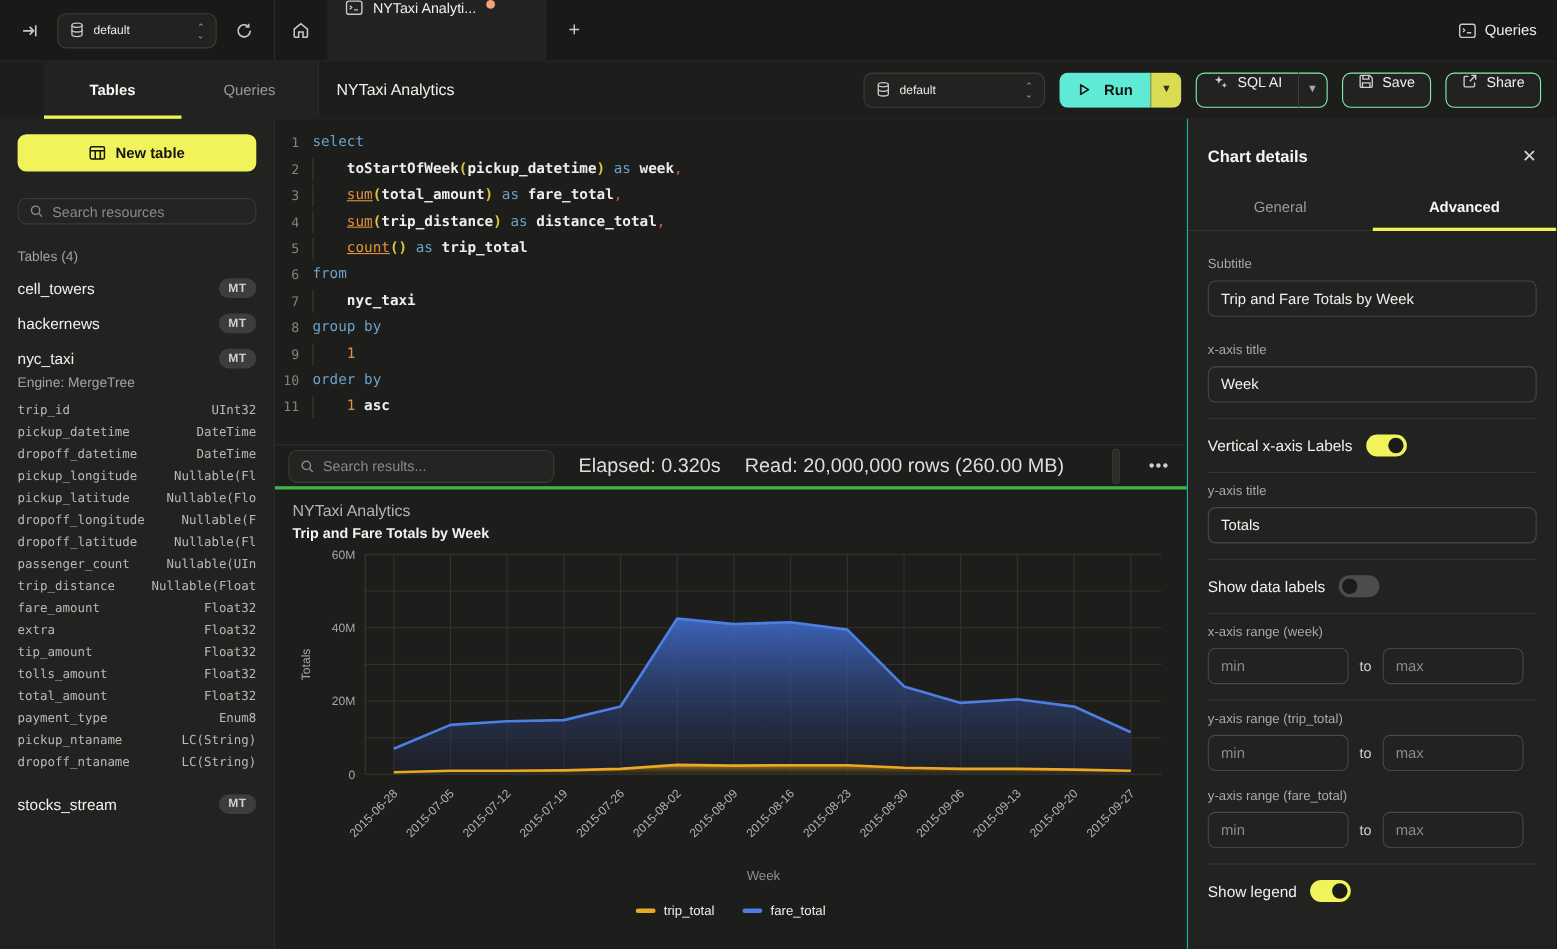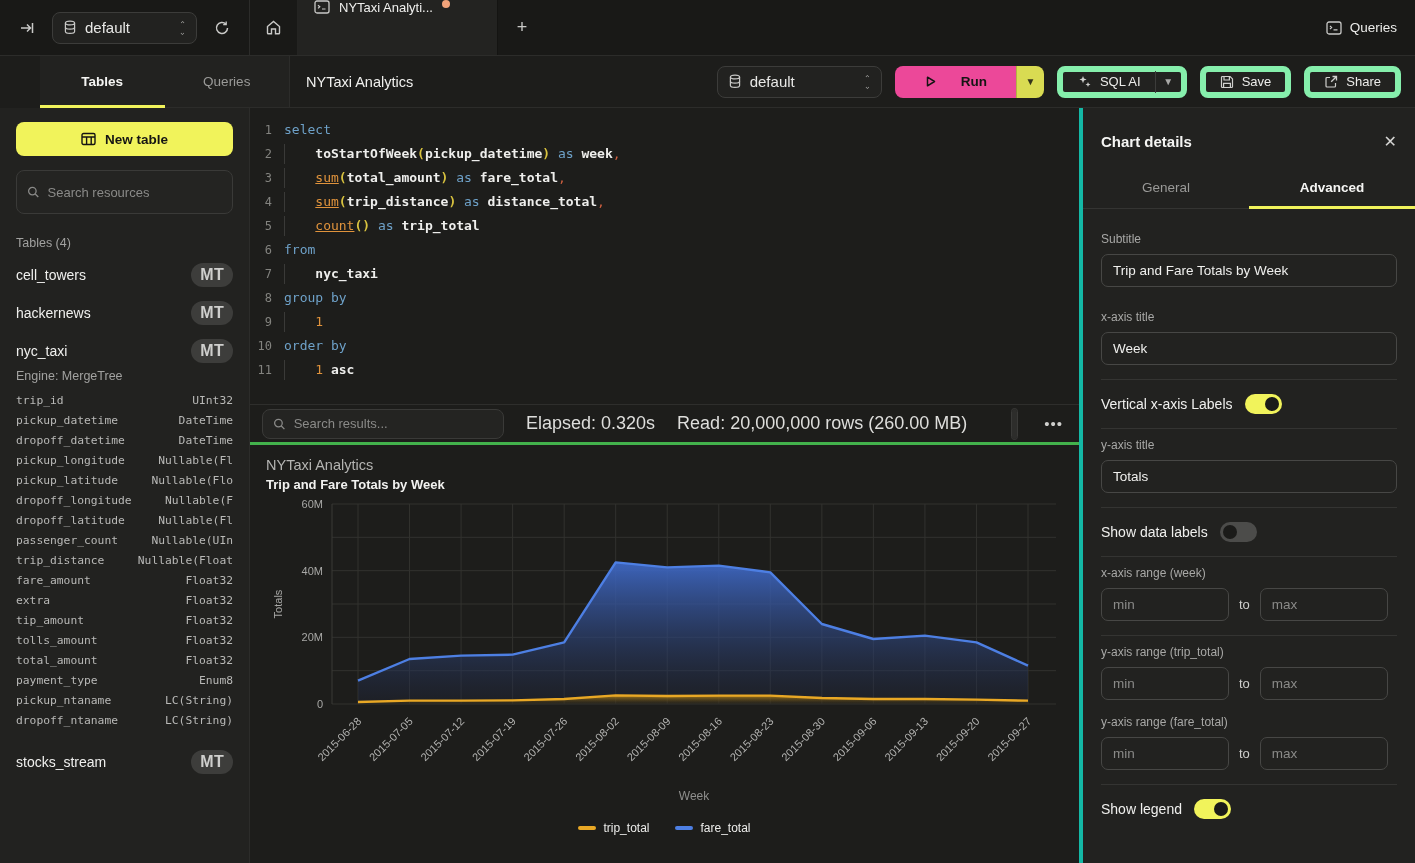--- a/index.html
+++ b/index.html
@@ -5,58 +5,58 @@
   * { margin:0; padding:0; box-sizing:border-box; }
   html,body { width:1415px; height:863px; overflow:hidden; background:#141412; }
   body { font-family:"Liberation Sans", sans-serif; color:#ececea; font-size:13px; }
   .app { width:1415px; height:863px; display:flex; flex-direction:column; background:#1d1d1b; }
 
   
   .topbar { height:56px; display:flex; align-items:stretch; background:#191917; border-bottom:1px solid #2c2c2a; flex:0 0 56px; }
   .topbar-left { width:250px; flex:0 0 250px; display:flex; align-items:center; gap:10px; padding:0 12px; border-right:1px solid #2c2c2a; }
   .icon-btn { display:flex; align-items:center; justify-content:center; width:30px; height:30px; border-radius:6px; color:#c9c9c7; cursor:pointer; }
   .db-select { display:flex; align-items:center; gap:8px; height:32px; padding:0 10px; border:1px solid #3c3c3a; border-radius:8px; background:#222220; color:#e8e8e6; flex:1; }
-  .db-select .lbl { flex:1; font-size:15px; }
+  .db-select .lbl { flex:1; font-size:11px; }
   .updown { display:flex; flex-direction:column; line-height:6px; font-size:8px; color:#a8a8a6; }
   .tabstrip { display:flex; align-items:stretch; flex:1; }
   .home-btn { width:48px; display:flex; align-items:center; justify-content:center; color:#c9c9c7; border-right:1px solid #242422; cursor:pointer; }
   .edit-tab { display:flex; align-items:flex-start; gap:9px; padding:0 16px; background:#232321; border-right:1px solid #141412; min-width:200px; cursor:pointer; }
   .edit-tab .ttl { font-size:13px; color:#f0f0ee; }
   .dot { width:8px; height:8px; border-radius:50%; background:#f2a37a; }
   .plus-tab { width:48px; display:flex; align-items:center; justify-content:center; color:#c9c9c7; font-size:18px; cursor:pointer; }
   .topbar-right { display:flex; align-items:center; padding-right:18px; }
   .queries-btn { display:flex; align-items:center; gap:8px; color:#ececea; font-size:13.5px; cursor:pointer; }
 
   
   .row2 { display:flex; flex:0 0 52px; height:52px; border-bottom:1px solid #2c2c2a;margin-left:40px; }
   .side-tabs { width:250px; flex:0 0 250px; display:flex; background:#222220; border-right:1px solid #2c2c2a; }
   .side-tab { flex:1; display:flex; align-items:center; justify-content:center; font-size:13.5px; color:#9a9a98; position:relative; cursor:pointer; }
   .side-tab.active { color:#f5f5f3; font-weight:700; }
   .side-tab.active::after { content:""; position:absolute; left:0; right:0; bottom:-1px; height:3px; background:#f1f35b; }
   .main-header { flex:1; display:flex; align-items:center; padding:0 14px 0 16px; background:#1d1d1b; gap:13px; }
   .qtitle { font-size:14.5px; color:#f0f0ee; flex:1; }
   .hdr-db { width:165px; flex:0 0 165px; }
-  .btn { display:flex; align-items:center; gap:8px; height:32px; padding:0 14px; border:6px solid #86efac; border-radius:8px; background:#222220; color:#ececea; font-size:13px; cursor:pointer; }
+  .btn { display:flex; gap:8px; height:32px; padding:0 14px; border:1px solid #86efac; border-radius:8px; background:#222220; color:#ececea; font-size:13px; cursor:pointer; }
   .run-group { display:flex; height:32px; border-radius:8px; overflow:hidden; cursor:pointer; }
-  .run-main { display:flex; align-items:center; gap:24px; padding:0 29px; background:#ec4899; color:#151513; font-weight:700; font-size:13.5px; }
+  .run-main { display:flex; align-items:center; gap:12px; padding:0 16px; background:#5eead4; color:#151513; font-weight:700; font-size:13.5px; }
   .run-caret { display:flex; align-items:center; justify-content:center; width:28px; background:#d9db52; color:#33331a; font-size:10px; border-left:1px solid rgba(0,0,0,.18); }
   .split-caret { display:flex; align-items:center; justify-content:center; width:26px; align-self:stretch; margin:-1px -14px -1px 6px; border-left:1px solid #3c3c3a; color:#a8a8a6; font-size:10px; border-radius:0 8px 8px 0; }
 
   .body-row { flex:1; display:flex; min-height:0; }
 
   
   .sidebar { width:250px; flex:0 0 250px; background:#222220; border-right:1px solid #2c2c2a; padding:14px 16px; overflow:hidden; }
   .new-table { width:100%; height:34px; background:#f1f35b; border-radius:8px; display:flex; align-items:center; justify-content:center; gap:9px; color:#151513; font-weight:700; font-size:13.5px; cursor:pointer; }
-  .search-box { margin-top:14px; height:44px; border:1px solid #3a3a38; border-radius:8px; background:#242422; display:flex; align-items:center; gap:8px; padding:0 10px; color:#8a8a88; }
+  .search-box { margin-top:24px; height:24px; border:1px solid #3a3a38; border-radius:8px; background:#242422; display:flex; align-items:center; gap:8px; padding:0 10px; color:#8a8a88; }
   .search-box input { border:none; outline:none; background:transparent; color:#d8d8d6; font-size:13px; width:100%; font-family:"Liberation Sans",sans-serif; }
   .search-box input::placeholder { color:#8a8a88; }
   .sec-title { margin:22px 0 6px; font-size:12.5px; color:#a2a2a0; }
   .tbl-row { display:flex; align-items:center; justify-content:space-between; padding:7px 0; cursor:pointer; }
   .tbl-name { font-size:14px; color:#f0f0ee; font-weight:500; }
-  .mt-badge { background:#3d3d3b; color:#cfcfcd; font-size:16px; font-weight:700; border-radius:999px; padding:3px 9px; letter-spacing:.3px; }
+  .mt-badge { background:#3d3d3b; color:#cfcfcd; font-size:11px; font-weight:700; border-radius:999px; padding:3px 9px; letter-spacing:.3px; }
   .engine { font-size:12.5px; color:#a2a2a0; margin:-1px 0 8px; }
   .cols { margin:2px 0 12px; }
   .col-row { display:flex; justify-content:space-between; font-family:"DejaVu Sans Mono", monospace; font-size:11.3px; color:#b9b9b7; line-height:20px; white-space:nowrap; }
   .col-row .cn { overflow:hidden; }
   .col-row .ct { margin-left:8px; }
 
   
   .mid { flex:1; min-width:0; display:flex; flex-direction:column; background:#1d1d1b; }
   .editor { flex:0 0 296px; padding:10px 0 0; overflow:hidden; font-family:"DejaVu Sans Mono", monospace; font-size:13px; }
   .code-line { display:flex; line-height:24px; }
@@ -81,21 +81,21 @@
   
   .chart-card { flex:1; padding:12px 16px 6px; overflow:hidden; }
   .chart-title { font-size:14.5px; color:#b4b4b2; }
   .chart-subtitle { font-size:13px; font-weight:700; color:#f2f2f0; margin-top:4px; }
   .chart-svg-wrap { margin-top:6px; }
   .legend { display:flex; justify-content:center; gap:26px; margin-top:2px; }
   .legend-item { display:flex; align-items:center; gap:7px; font-size:12px; color:#ececea; cursor:pointer; }
   .legend-chip { width:18px; height:4px; border-radius:2px; }
 
   
-  .panel { width:336px; flex:0 0 336px; background:#222220; border-left:4px solid #14b8a6; display:flex; flex-direction:column; overflow:hidden; }
+  .panel { width:336px; flex:0 0 336px; background:#222220; border-left:1px solid #14b8a6; display:flex; flex-direction:column; overflow:hidden; }
   .panel-head { display:flex; align-items:center; justify-content:space-between; padding:24px 18px 18px; }
   .panel-title { font-size:15px; font-weight:700; color:#f5f5f3; }
   .panel-close { color:#d5d5d3; font-size:16px; cursor:pointer; }
   .panel-tabs { display:flex; border-bottom:1px solid #343432; }
   .panel-tab { flex:1; text-align:center; padding:11px 0 13px; font-size:13.5px; color:#9a9a98; position:relative; cursor:pointer; }
   .panel-tab.active { color:#f5f5f3; font-weight:700; }
   .panel-tab.active::after { content:""; position:absolute; left:0; right:0; bottom:-1px; height:3px; background:#f1f35b; }
   .panel-body { padding:14px 18px 0; }
   .fgroup { padding:9px 0 14px; }
   .flabel { font-size:12px; color:#a8a8a6; margin-bottom:8px; }

